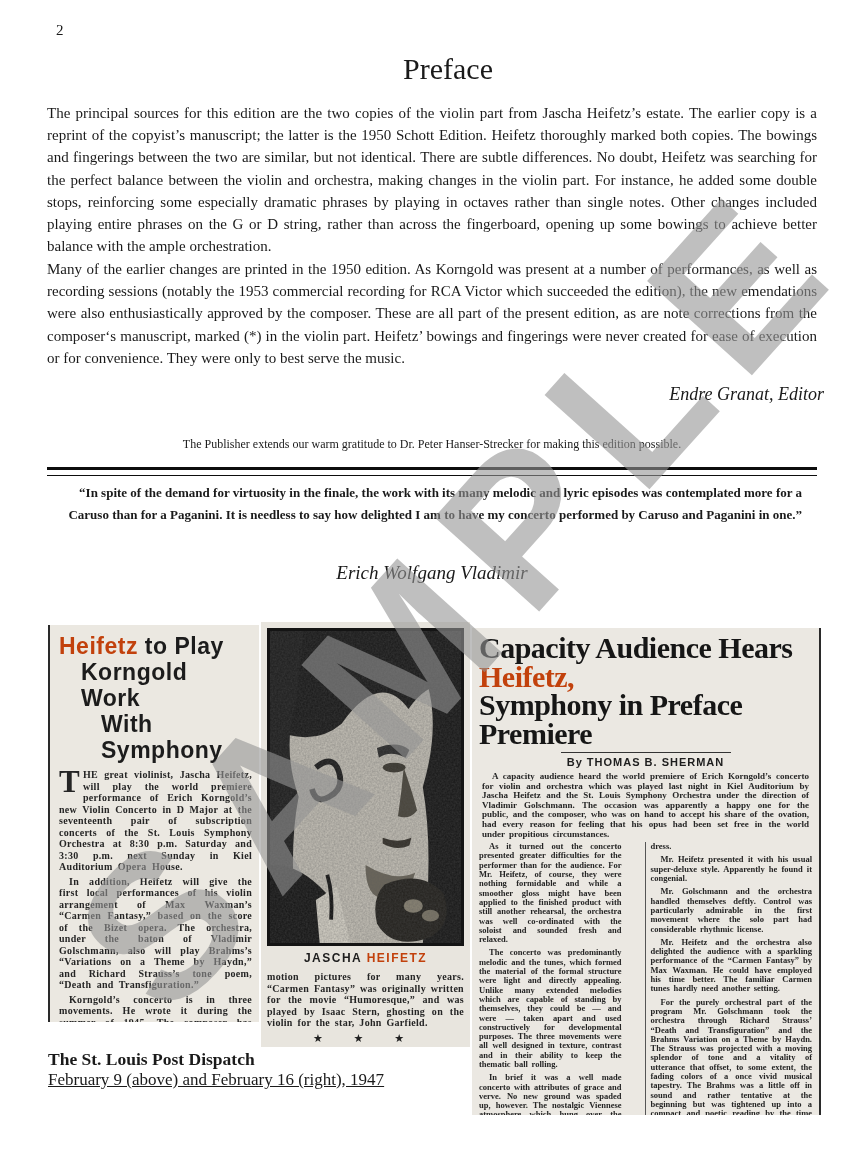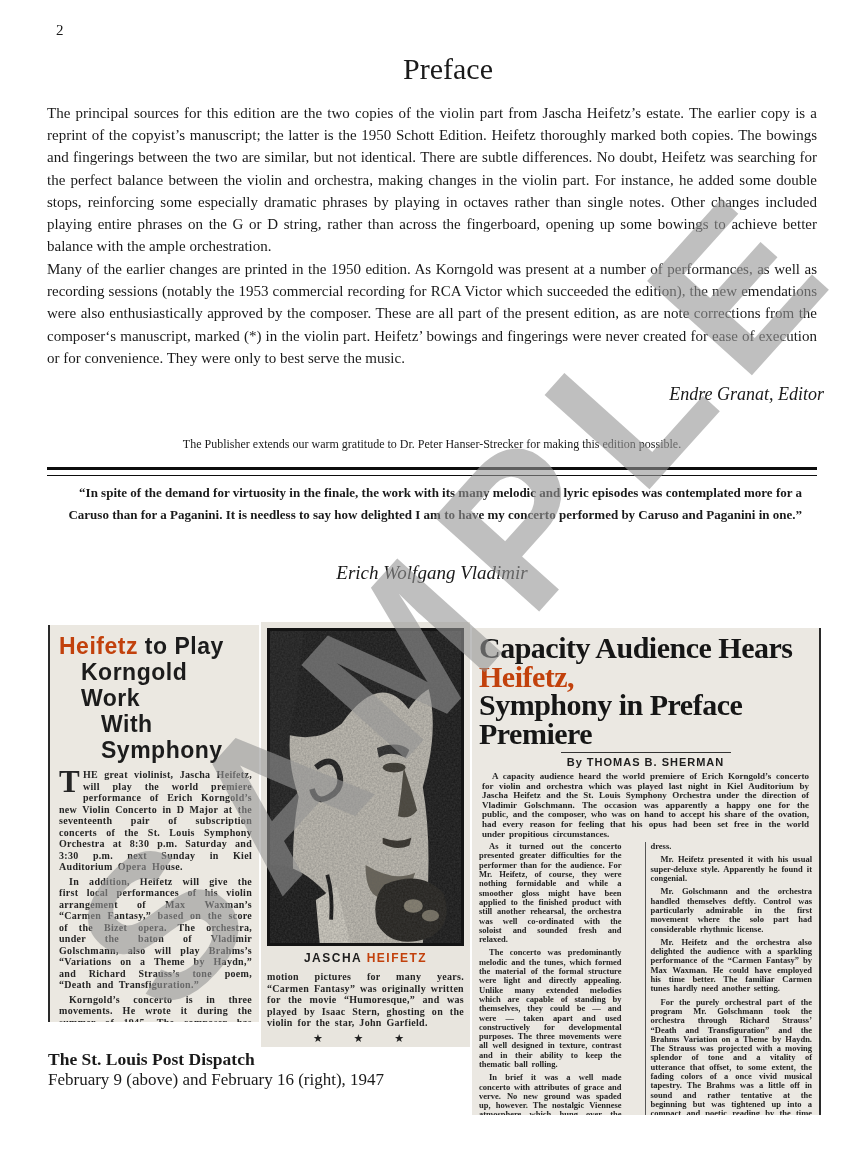--- a/index.html
+++ b/index.html
@@ -54,21 +54,21 @@
           font-size:11px;letter-spacing:1px;color:#1d1d1d;margin-bottom:4px;}
   .intro{font-size:9px;line-height:9.6px;word-spacing:2px;padding:0 3px;}
   .cols{display:flex;margin-top:2px;}
   .col{width:50%;box-sizing:border-box;}
   .col1{padding-right:23px;border-right:1px solid #555;}
   .col2{padding-left:5px;}
   .right-clip .col .np{font-size:8.5px;line-height:9.3px;word-spacing:1.5px;margin-bottom:4px;}
 
   .clip-caption{position:absolute;left:48px;top:1049px;width:422px;text-align:left;}
   .cap-title{font-weight:bold;font-size:17.5px;}
-  .cap-sub{font-size:17px;}
+  .cap-sub{font-size:17px;text-decoration:underline;}
 
   .watermark{position:absolute;left:-45px;top:495px;width:975px;text-align:center;
              font-family:"Liberation Sans",sans-serif;font-weight:bold;font-size:205px;
              letter-spacing:28px;color:rgba(148,148,148,0.60);
              transform:rotate(-48deg);transform-origin:center center;
              pointer-events:none;z-index:50;}
 </style>
 </head>
 <body>
 

